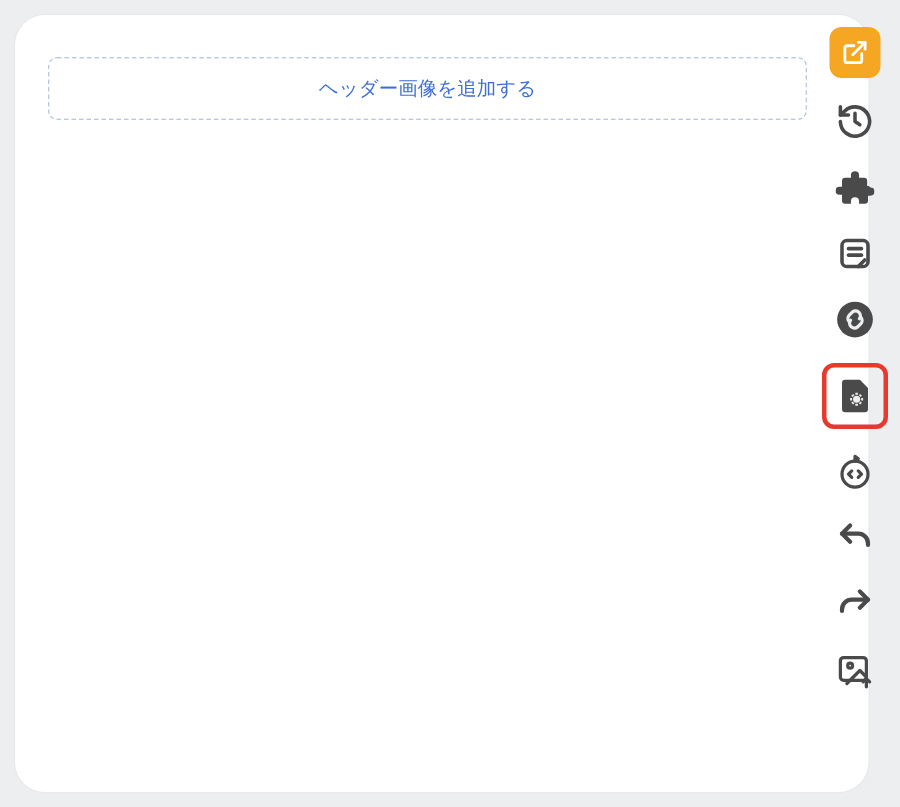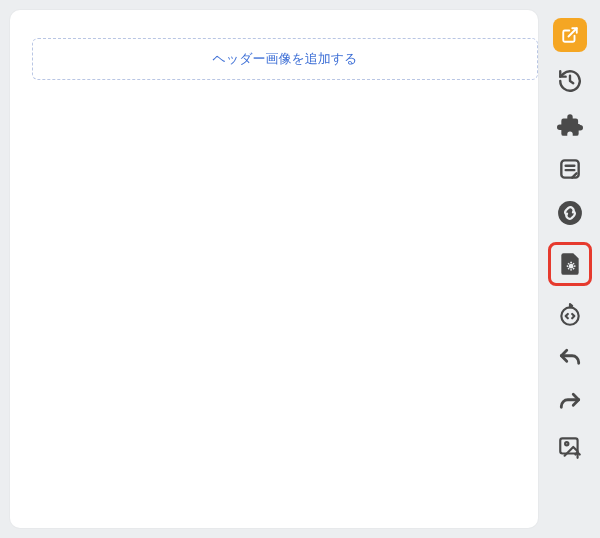--- a/index.html
+++ b/index.html
@@ -1,17 +1,17 @@
 <!DOCTYPE html>
 <html><head>
 <meta charset="utf-8">
 <style>
   html,body{margin:0;padding:0;width:600px;height:538px;overflow:hidden;font-family:-apple-system,BlinkMacSystemFont,"Segoe UI",Roboto,sans-serif;}
   body{background:#eceef0;}
-  .canvas{position:absolute;left:10px;top:10px;width:528px;height:518px;background:#fff;border-radius:10px;box-shadow:0 0 0 1px rgba(0,0,0,0.02);}
+  .canvas{position:absolute;left:10px;top:10px;width:569px;height:518px;background:#fff;border-radius:20px;box-shadow:0 0 0 1px rgba(0,0,0,0.02);}
   .add-header{position:absolute;left:22px;top:28px;width:504px;height:40px;border:1px dashed #b9c6e4;border-radius:6px;display:flex;align-items:center;justify-content:center;font-size:13px;color:#3d6fd6;cursor:pointer;}
   .toolbar{position:absolute;right:8px;top:18px;width:44px;display:flex;flex-direction:column;align-items:center;gap:14px;}
   .tb-btn{width:30px;height:30px;display:flex;align-items:center;justify-content:center;cursor:pointer;color:#4a4a4a;}
   .tb-btn svg{width:26px;height:26px;display:block;}
   .publish{width:34px;height:34px;border-radius:8px;background:#f5a623;display:flex;align-items:center;justify-content:center;color:#fff;}
   .publish svg{width:18px;height:18px;}
   .highlight{border:3px solid #e63a2e;border-radius:8px;padding:4px;}
 </style>
 </head>
 <body>

